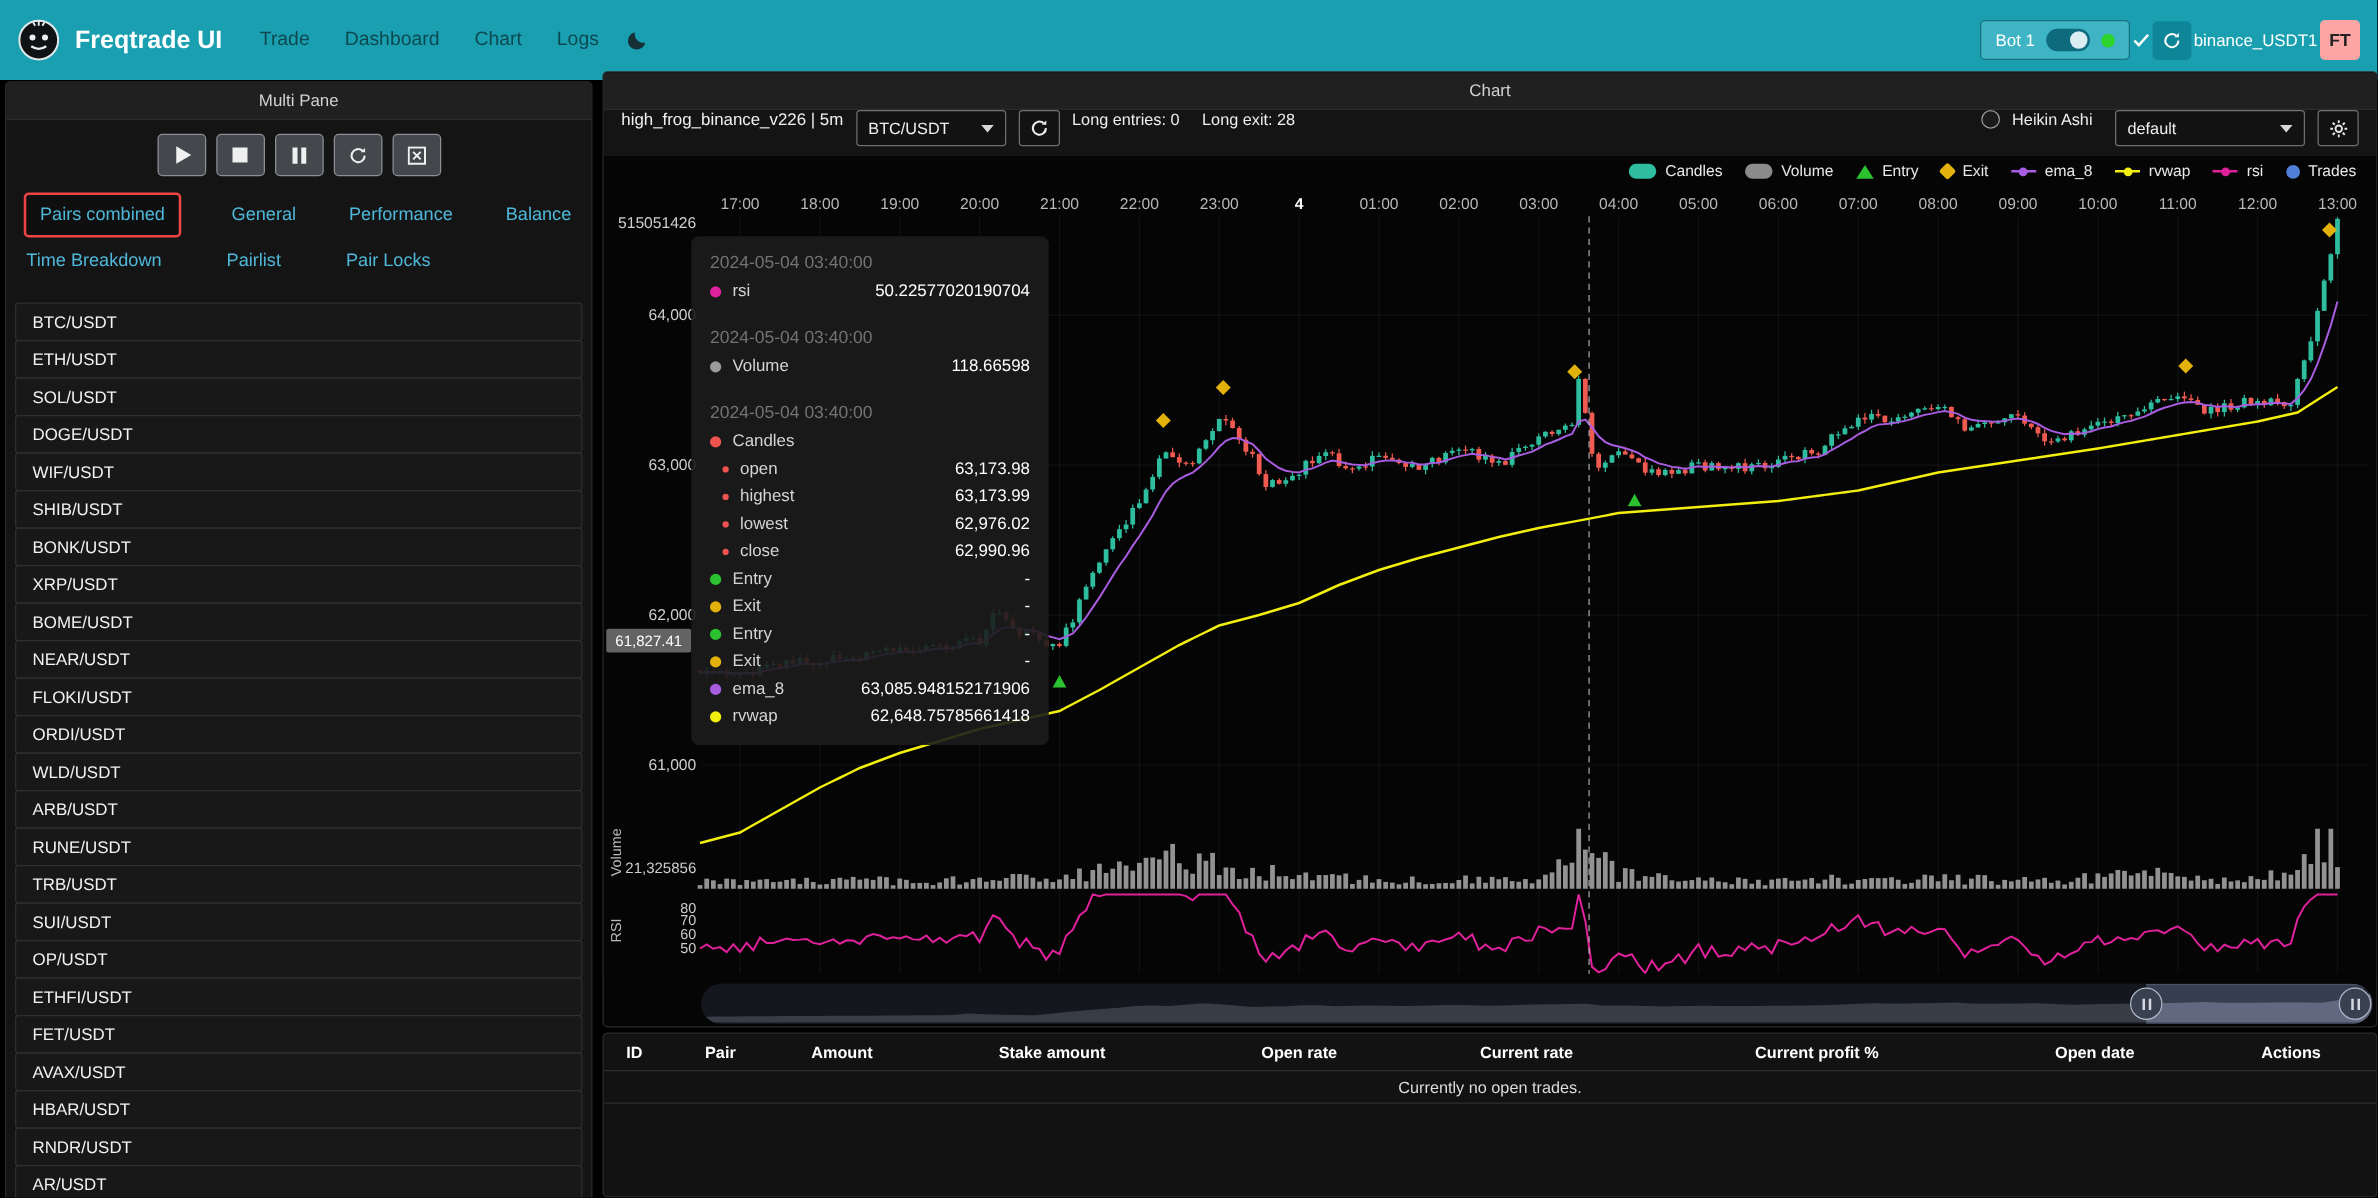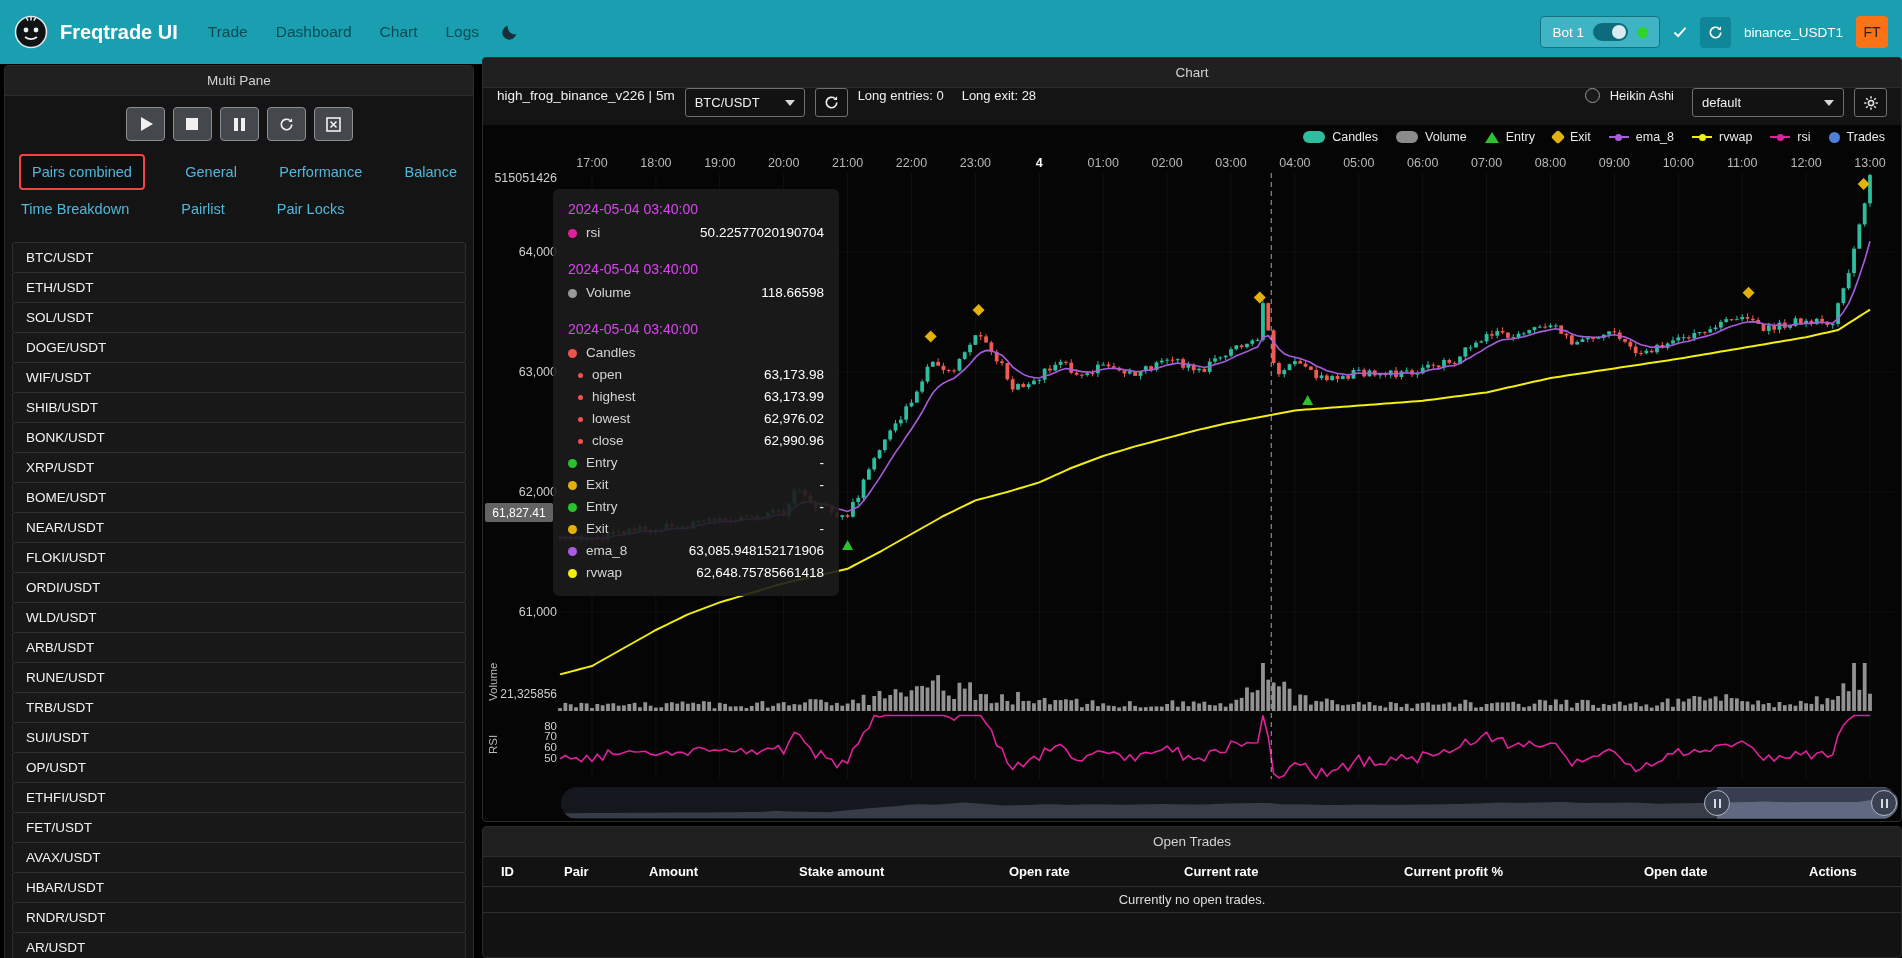--- a/index.html
+++ b/index.html
@@ -5,29 +5,29 @@
 *{box-sizing:border-box;margin:0;padding:0}
 html,body{width:1902px;height:958px;background:#000;font-family:"Liberation Sans",sans-serif;color:#e8e8e8;overflow:hidden}
 #root{position:relative;width:1902px;height:958px}
 
 .navbar{position:absolute;left:0;top:0;width:1902px;height:64px;background:#1a9fb0;display:flex;align-items:center;padding:0 14px}
 .logo{display:flex;align-items:center;margin-right:12px}
 .brand{font-size:20px;font-weight:bold;color:#fff;margin-right:30px}
 .nav-links{display:flex;gap:28px;align-items:center}
 .nav-link{font-size:15.5px;color:rgba(0,0,0,0.55);cursor:pointer}
 .moon-btn{margin-left:22px;display:flex;align-items:center;cursor:pointer}
-.nav-right{margin-left:auto;display:flex;align-items:center;gap:13px}
+.nav-right{margin-left:auto;display:flex;align-items:center;gap:2px}
 .bot-pill{display:flex;align-items:center;gap:9px;background:#3fb4c4;border:1px solid #16707e;border-radius:4px;padding:6px 11px;font-size:13.5px;color:#fff;cursor:pointer}
 .toggle{width:35px;height:18px;border-radius:9px;background:#0d6b7d;position:relative}
 .knob{position:absolute;left:19px;top:2px;width:14px;height:14px;border-radius:50%;background:#d9edf2}
 .status-dot{width:11px;height:11px;border-radius:50%;background:#2ed32e}
 .nav-check{display:flex;align-items:center}
 .nav-reload{width:31px;height:31px;border-radius:4px;background:#0f8598;border:none;display:flex;align-items:center;justify-content:center;cursor:pointer}
 .exchange{font-size:13.5px;color:#fff}
-.avatar{width:32px;height:32px;border-radius:4px;background:#f97316;color:#222;font-weight:normal;font-size:14px;display:flex;align-items:center;justify-content:center;cursor:pointer}
+.avatar{width:32px;height:32px;border-radius:4px;background:#fca5a5;color:#222;font-weight:bold;font-size:14px;display:flex;align-items:center;justify-content:center;cursor:pointer}
 
 .card{position:absolute;background:#141414;border:1px solid #2b2b2b;border-radius:4px;overflow:hidden}
 .panel-header{height:30px;background:#202020;border-bottom:1px solid #2c2c2c;display:flex;align-items:center;justify-content:center;font-size:13.5px;color:#d2d2d2}
 
 .multi-pane{left:4px;top:65px;width:470px;height:901px}
 .pane-controls{display:flex;justify-content:center;gap:8px;margin-top:11px}
 .pc-btn{width:39px;height:34px;background:#44484c;border:1px solid #8a8f94;border-radius:4px;display:flex;align-items:center;justify-content:center;cursor:pointer}
 .icon-play{width:0;height:0;border-top:7px solid transparent;border-bottom:7px solid transparent;border-left:12px solid #f0f0f0;margin-left:3px}
 .icon-stop{width:12px;height:12px;background:#f0f0f0}
 .icon-pause{display:flex;gap:3px}
@@ -57,21 +57,21 @@
 .lg-pill{width:22px;height:12px;border-radius:6px;display:inline-block}
 .lg-tri{width:0;height:0;border-left:7px solid transparent;border-right:7px solid transparent;border-bottom:11px solid #2bc12f;display:inline-block}
 .lg-dia{width:10px;height:10px;transform:rotate(45deg);border-radius:2px;display:inline-block}
 .lg-circle{width:11px;height:11px;border-radius:50%;display:inline-block}
 .lg-line{width:20px;height:2px;position:relative;display:inline-block}
 .lg-linedot{position:absolute;left:6.5px;top:-2.5px;width:7px;height:7px;border-radius:50%;display:block}
 .chart-wrap{position:relative;width:1420px;height:630px;background:#050505}
 .crosshair-label{position:absolute;left:2px;top:354px;width:68px;height:19px;background:#636363;color:#fff;font-size:12px;display:flex;align-items:center;justify-content:center;border-radius:2px}
 .tooltip{position:absolute;left:70px;top:40px;width:286px;background:rgba(28,28,28,0.9);border-radius:6px;padding:12px 15px}
 .tt-section+.tt-section{margin-top:17px}
-.tt-time{font-size:14px;color:#d946ef;margin-bottom:5px}
+.tt-time{font-size:14px;color:#737373;margin-bottom:5px}
 .tt-row{display:flex;align-items:center;gap:9px;line-height:22px;font-size:13.5px;color:#d4d4d4}
 .tt-dot{width:9px;height:9px;border-radius:50%;flex:none}
 .tt-row.sub{padding-left:10px}
 .tt-row.sub .tt-dot{width:5px;height:5px}
 .tt-val{margin-left:auto;font-weight:normal;color:#fff}
 .navigator{position:absolute;left:78px;top:729px;width:1337px;height:32px;background:#20242e;border-radius:16px;overflow:hidden}
 .nav-dim{position:absolute;left:0;top:0;width:1156px;height:32px;background:rgba(0,0,0,0.35)}
 .nav-sel{position:absolute;left:1156px;top:0;width:174px;height:32px;background:rgba(135,155,200,0.22);border-top:1px solid #4a5468;border-bottom:1px solid #4a5468}
 .nav-handle{position:absolute;top:3px;width:26px;height:26px;border-radius:50%;background:#39404f;border:1px solid #aeb6c6;display:flex;align-items:center;justify-content:center;gap:3px;cursor:ew-resize}
 .nav-handle i{width:2px;height:9px;background:#d5dae5;display:block}
@@ -1179,23 +1179,20 @@
           <i></i>
         </div>
       <div class="nav-handle right">
           <i></i>
           <i></i>
         </div>
     </div>
   </section>
 
   <section class="trades-card card">
-    <div class="panel-header">
-      <span>Open Trades</span>
-    </div>
     <div class="trades-header" id="trades-header">
         <span>ID</span>
         <span>Pair</span>
         <span>Amount</span>
         <span>Stake amount</span>
         <span>Open rate</span>
         <span>Current rate</span>
         <span>Current profit %</span>
         <span>Open date</span>
         <span>Actions</span>

